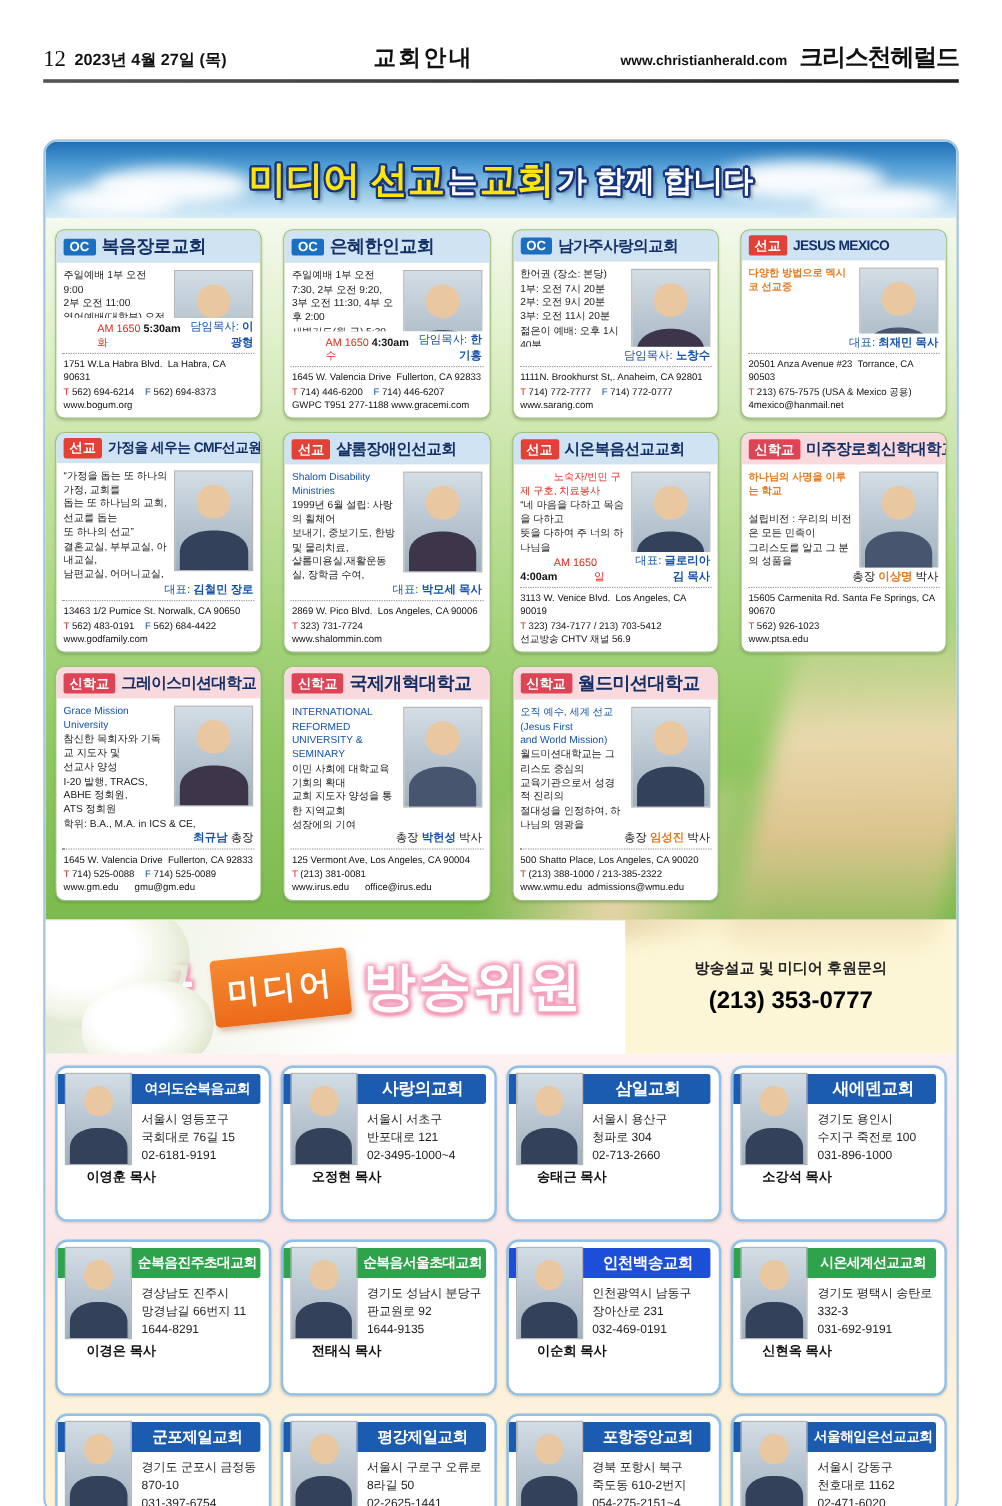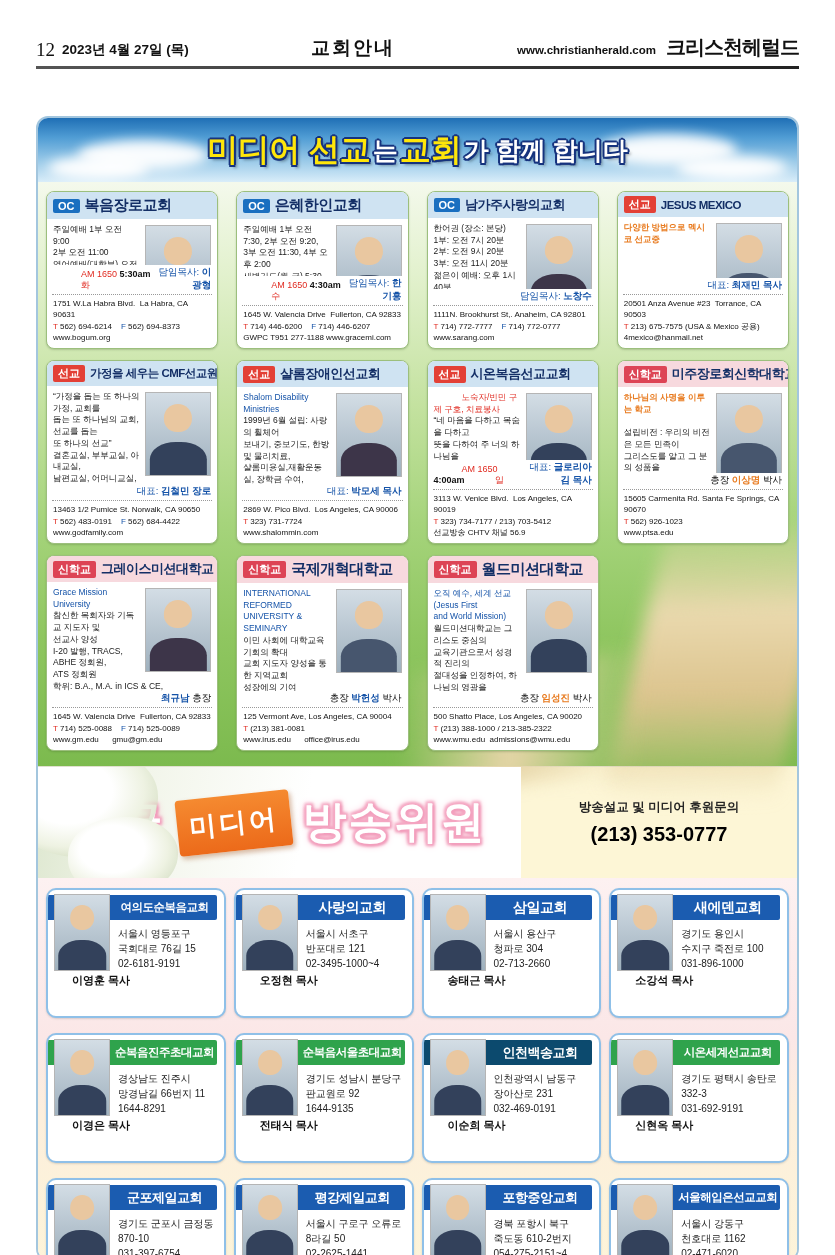--- a/index.html
+++ b/index.html
@@ -440,21 +440,21 @@
             <div class="pband" style="background: rgb(47, 163, 76); font-size: 11.5px;">순복음서울초대교회</div>
             <div class="portrait pphoto"></div>
             <div class="pinfo">
               <div class="pline">경기도 성남시 분당구</div>
               <div class="pline">판교원로 92</div>
               <div class="pline">1644-9135</div>
             </div>
             <div class="pname">전태식 목사</div>
           </div>
           <div class="pcard">
-            <div class="pband" style="background: #0c4a6e; font-size: 13px;">인천백송교회</div>
+            <div class="pband" style="background: #1d4ed8; font-size: 13px;">인천백송교회</div>
             <div class="portrait pphoto"></div>
             <div class="pinfo">
               <div class="pline">인천광역시 남동구</div>
               <div class="pline">장아산로 231</div>
               <div class="pline">032-469-0191</div>
             </div>
             <div class="pname">이순희 목사</div>
           </div>
           <div class="pcard">
             <div class="pband" style="background: rgb(47, 163, 76); font-size: 11.5px;">시온세계선교교회</div>

